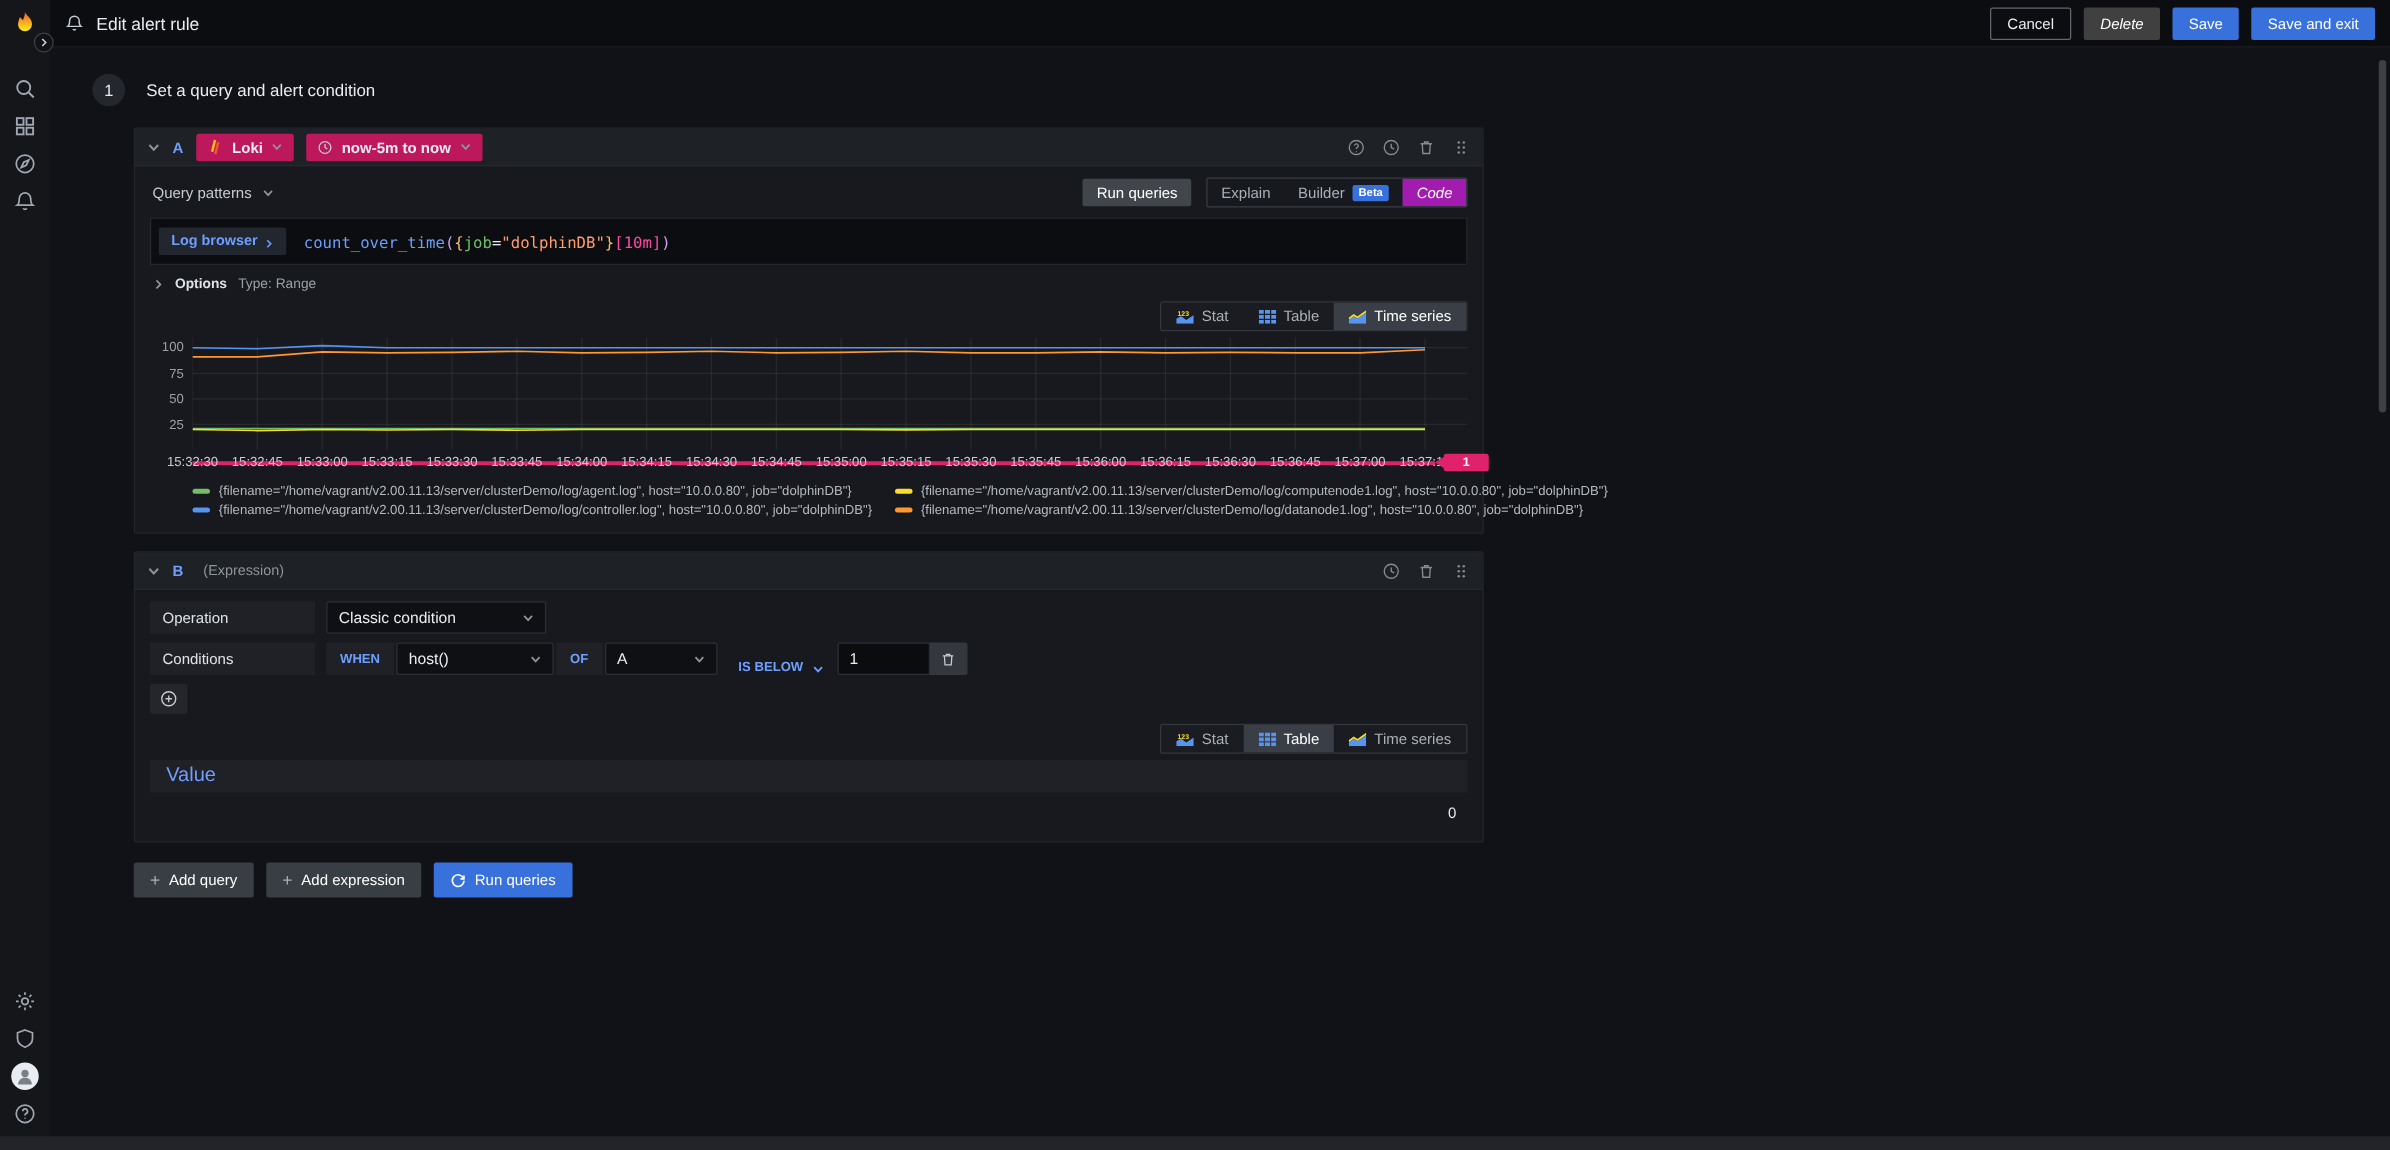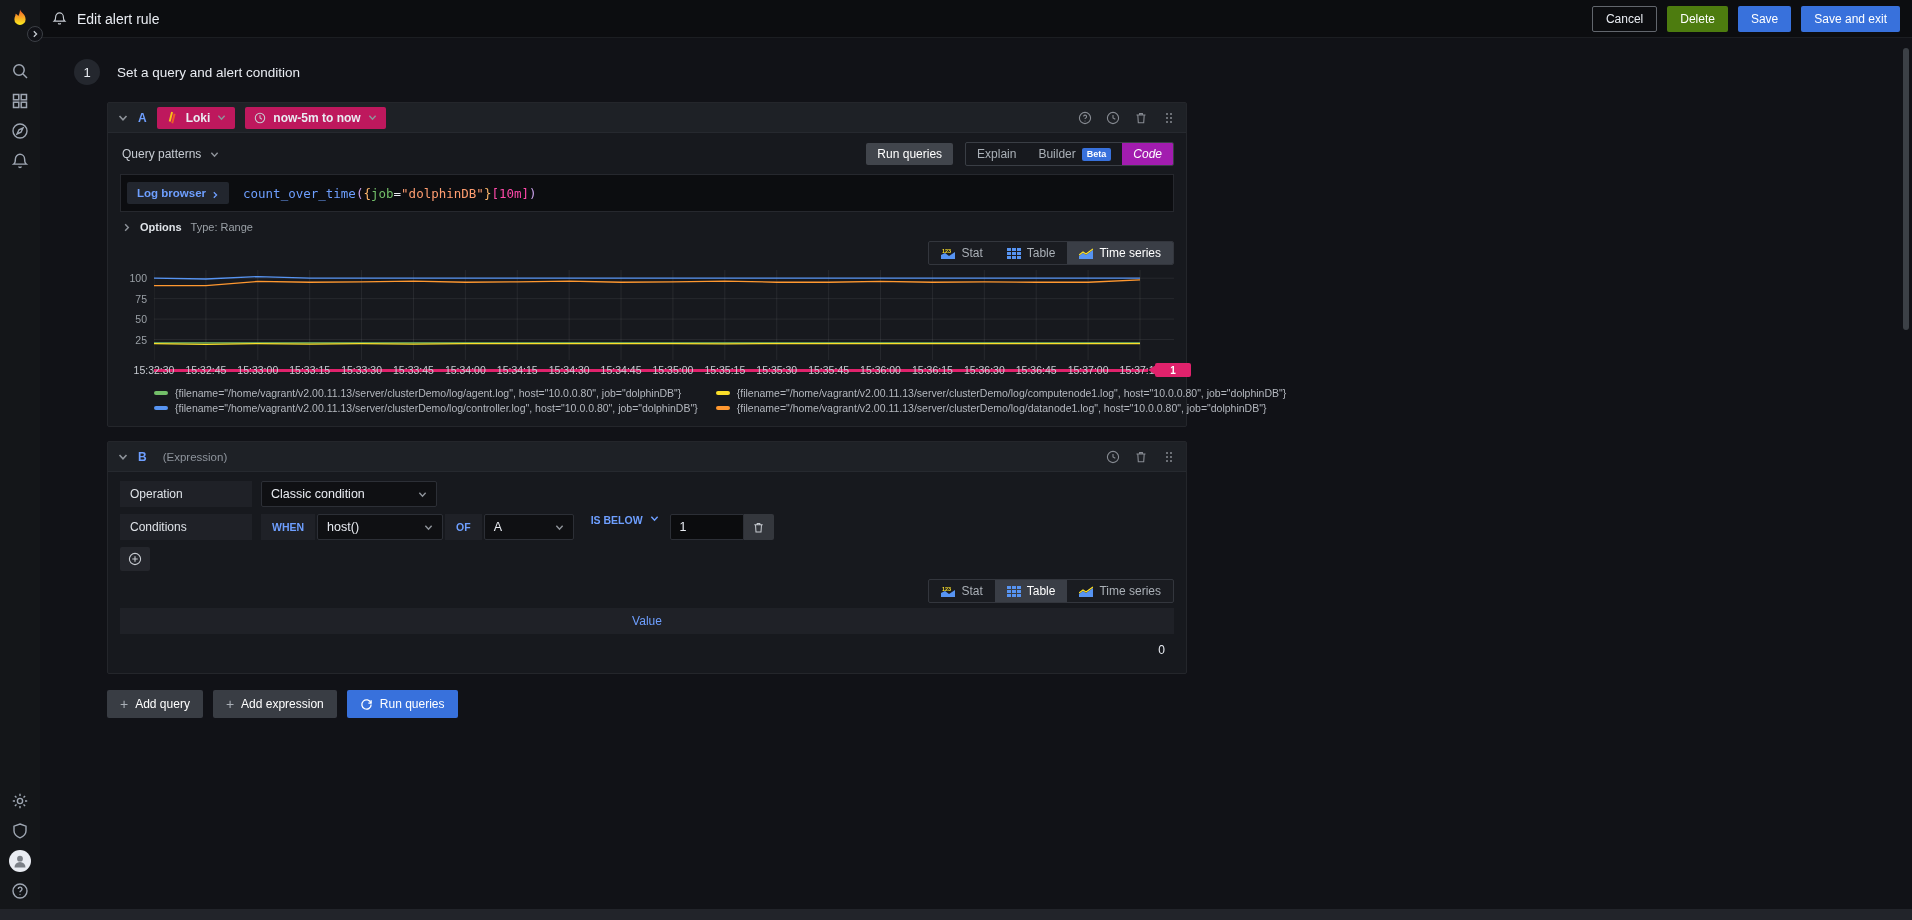--- a/index.html
+++ b/index.html
@@ -34,21 +34,21 @@
 .topbar {
   position:absolute; left:40px; right:0; top:0; height:38px;
   background:#0c0d10; border-bottom:1px solid #1c1e22;
   display:flex; align-items:center; padding:0 12px; z-index:5;
 }
 .topbar-title { display:flex; align-items:center; gap:10px; color:#e9ecf2; font-size:14px; font-weight:500; }
 .topbar-title svg { width:15px; height:15px; color:#c7ccd3; }
 .topbar-actions { margin-left:auto; display:flex; gap:10px; }
 .btn { height:26px; padding:0 13px; border-radius:2px; font-size:12px; font-weight:500; display:inline-flex; align-items:center; gap:7px; cursor:pointer; border:none; color:#fff; font-family:inherit; }
 .btn-outline { background:transparent; border:1px solid #62666d; color:#e9ecf2; }
-.btn-danger  { background:#4d7c0f; }
+.btn-danger  { background:#404040;font-style:italic; }
 .btn-primary { background:#3871dc; }
 
 
 .main { position:absolute; left:40px; right:0; top:38px; bottom:0; padding:21px 0 0 34px; overflow:hidden; }
 .step-head { display:flex; align-items:center; gap:17px; margin-bottom:17px; }
 .step-num { width:26px; height:26px; border-radius:50%; background:#24272e; color:#e9ecf2; font-size:13px; display:flex; align-items:center; justify-content:center; flex:none; }
 .step-title { font-size:13.5px; font-weight:400; color:#e9ecf2; }
 .step-body { margin-left:33px; }
 
 
@@ -103,28 +103,28 @@
 .legend { display:grid; grid-template-columns:auto auto; justify-content:start; gap:3px 18px; margin:8px 0 0 34px; }
 .legend-item { display:flex; align-items:center; gap:7px; font-size:10.5px; color:#b4b8bf; white-space:nowrap; cursor:pointer; }
 .legend-swatch { width:14px; height:4px; border-radius:2px; flex:none; }
 
 
 .form-row { display:flex; align-items:center; margin-bottom:7px; }
 .inline-label { background:#1f2127; height:26px; display:flex; align-items:center; padding:0 10px; font-size:12px; color:#dfe3e8; width:132px; flex:none; margin-right:9px; }
 .kw-chip { background:#1f2127; height:26px; display:flex; align-items:center; padding:0 11px; font-size:10.5px; font-weight:700; color:#6e9fff; margin-right:2px; }
 .select { height:26px; background:#0f1013; border:1px solid #2c2f36; border-radius:2px; display:flex; align-items:center; padding:0 9px; font-size:12.5px; color:#e9ecf2; cursor:pointer; }
 .select .caret { width:9px; height:9px; color:#8e939a; margin-left:auto; }
-.select-btn { height:26px; display:flex; align-items:flex-start; gap:7px; padding:0 9px; font-size:10.5px; font-weight:700; color:#6e9fff; cursor:pointer; margin-right:2px; }
+.select-btn { height:26px; display:flex; align-items:flex-end; gap:7px; padding:0 9px; font-size:10.5px; font-weight:700; color:#6e9fff; cursor:pointer; margin-right:2px; }
 .select-btn .caret { width:9px; height:9px; color:#6e9fff; }
 .text-input { height:26px; background:#0b0c0e; border:1px solid #2c2f36; border-radius:2px; color:#e9ecf2; font-size:12.5px; padding:0 9px; font-family:inherit; }
 .icon-btn { height:26px; width:30px; background:#34373d; border:none; border-radius:0 2px 2px 0; color:#c7cbd1; display:flex; align-items:center; justify-content:center; cursor:pointer; }
 .icon-btn svg { width:13px; height:13px; }
 .plus-btn { width:30px; height:24px; background:#24262c; border:none; border-radius:2px; color:#c7cbd1; display:flex; align-items:center; justify-content:center; margin:2px 0 8px; cursor:pointer; }
 .plus-btn svg { width:14px; height:14px; }
-.tbl-head { height:26px; background:#1f2127; display:flex; align-items:center; justify-content:center; padding:0 13px; font-size:12px; color:#6e9fff; }
+.tbl-head { height:26px; background:#1f2127; display:flex; align-items:center; justify-content:flex-start; padding:0 13px; font-size:16px; color:#6e9fff; }
 .tbl-row { height:22px; display:flex; align-items:center; justify-content:flex-end; padding:0 9px; font-size:12px; color:#e9ecf2; margin-top:5px; }
 
 
 .actions-row { display:flex; gap:10px; margin:16px 0 16px; }
 .btn-sec { background:#393d44; height:28px; }
 .btn-sec .plus { color:#aab0b7; font-size:14px; font-weight:400; }
 .btn-run { background:#3871dc; height:28px; }
 
 
 .cond-box { width:410px; background:#212429; padding:17px 16px 26px; margin-bottom:36px; }

